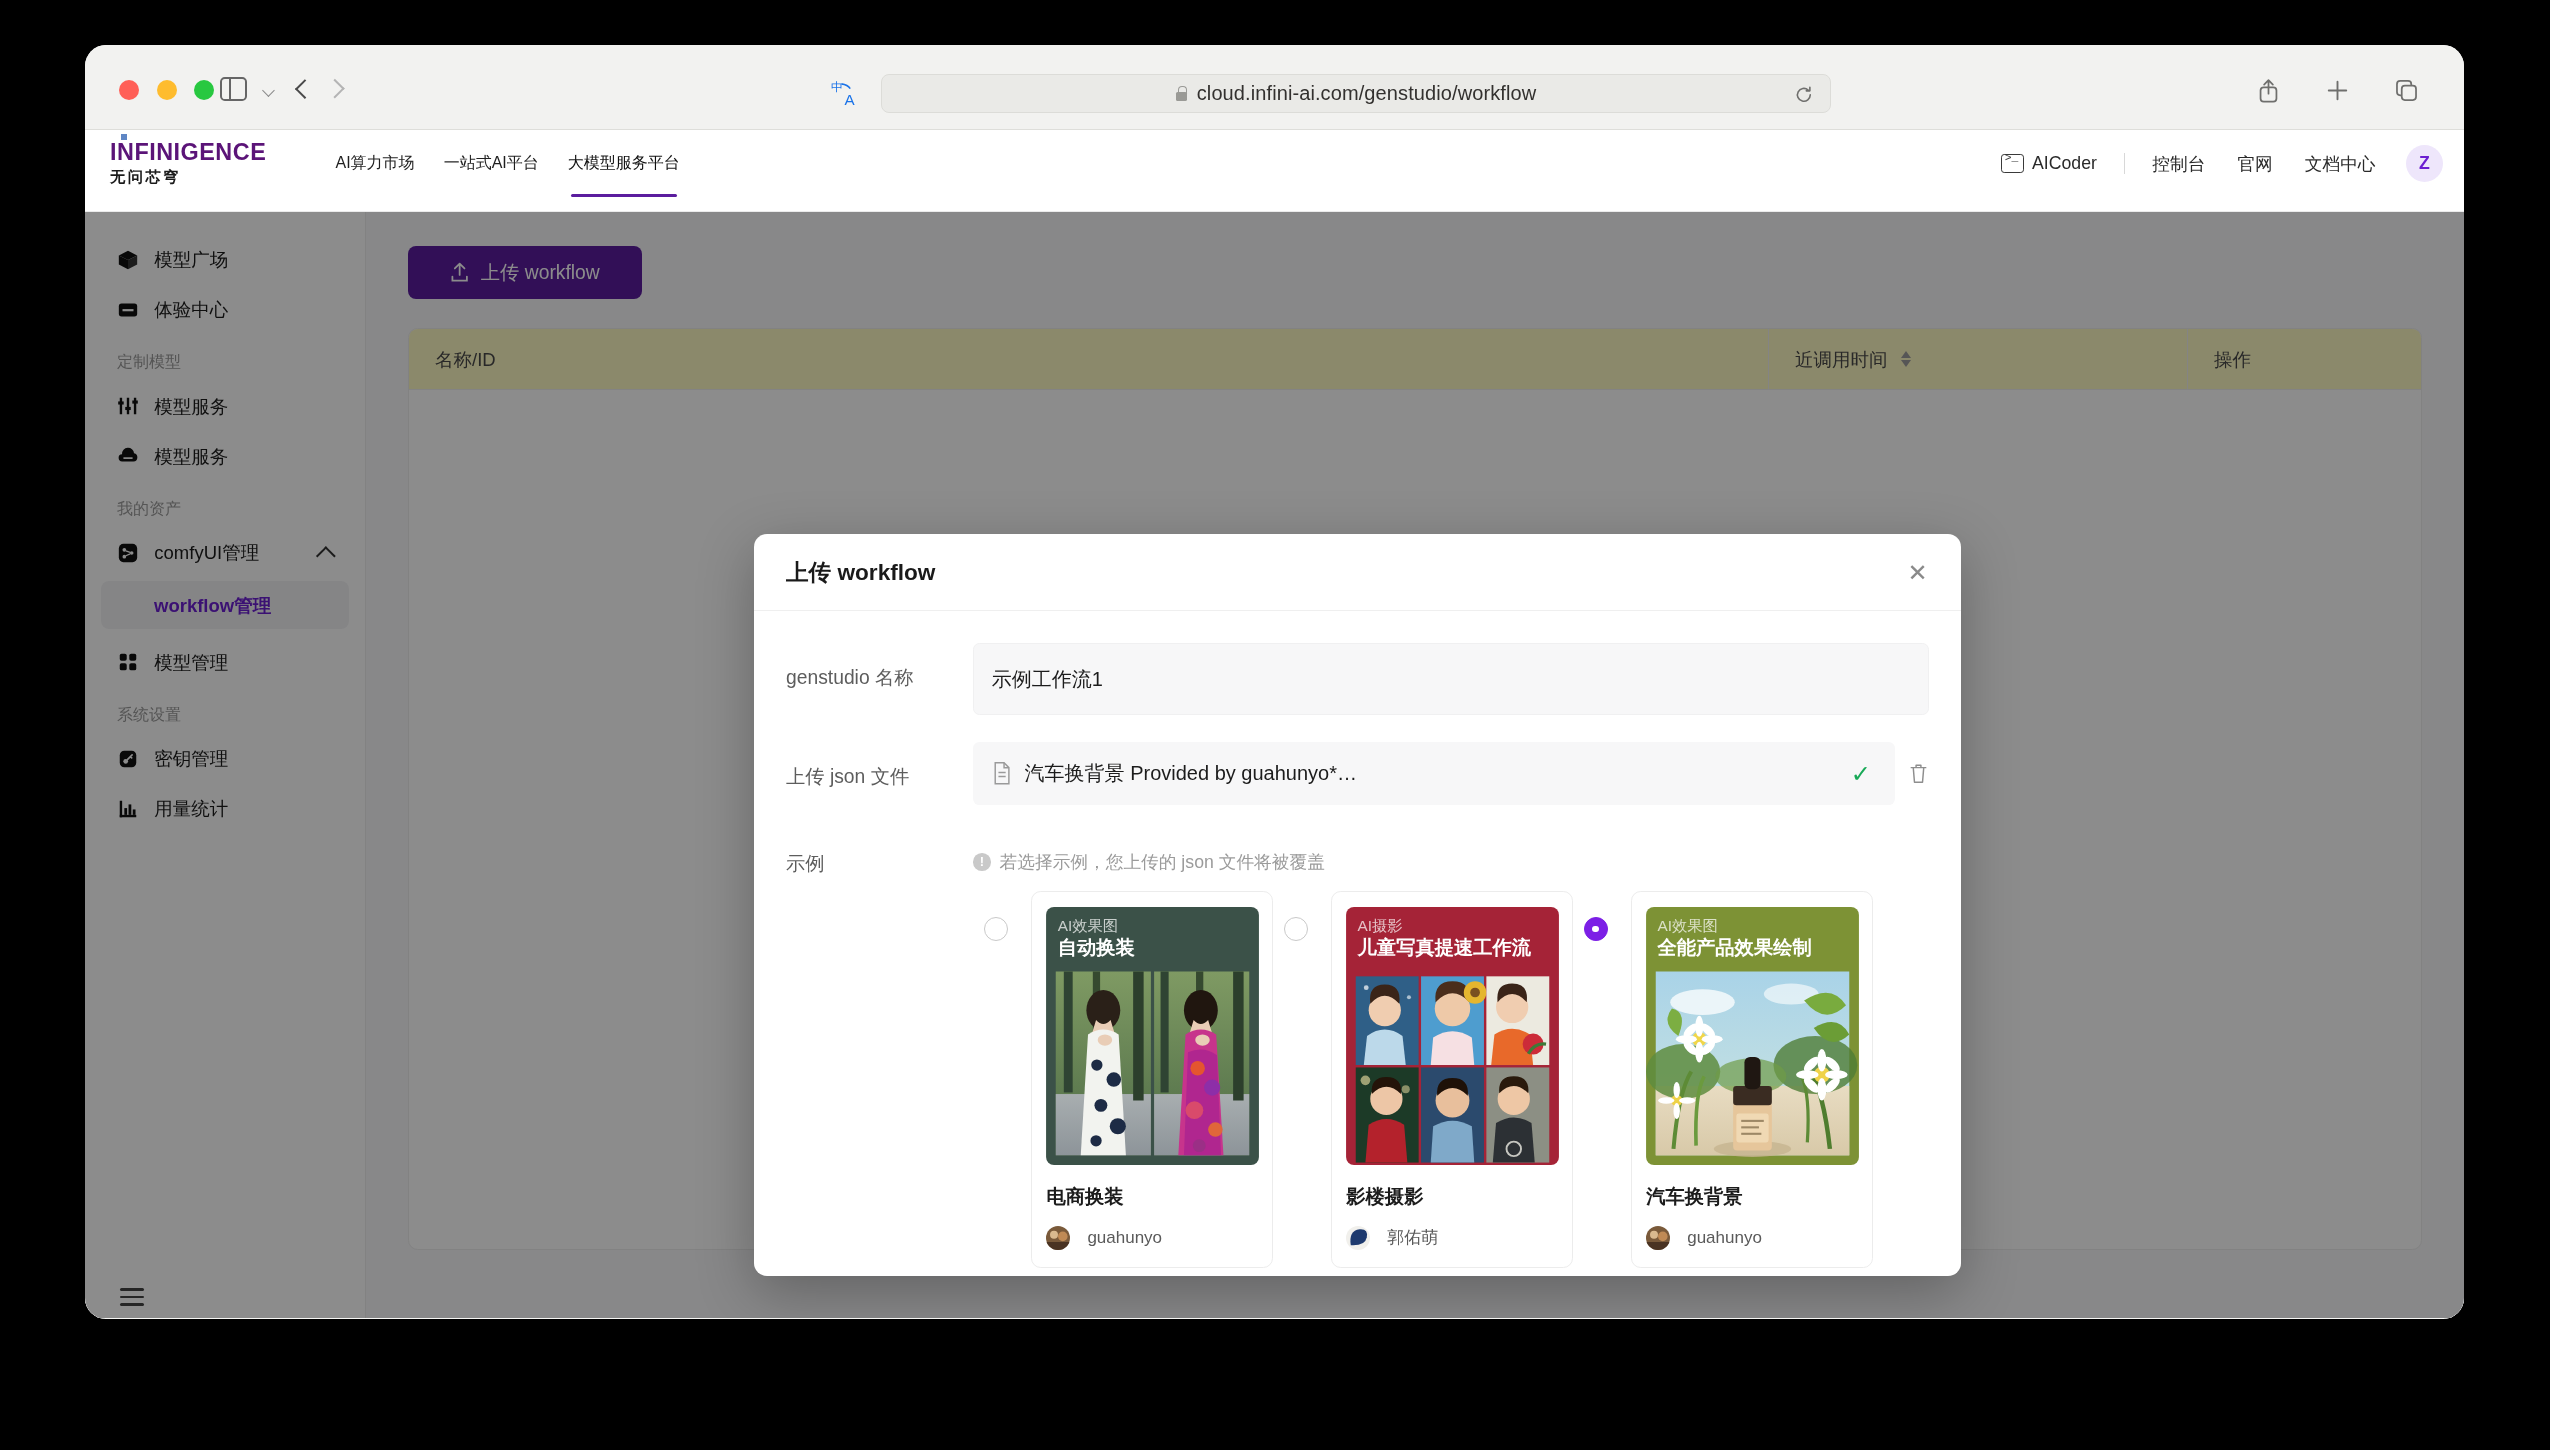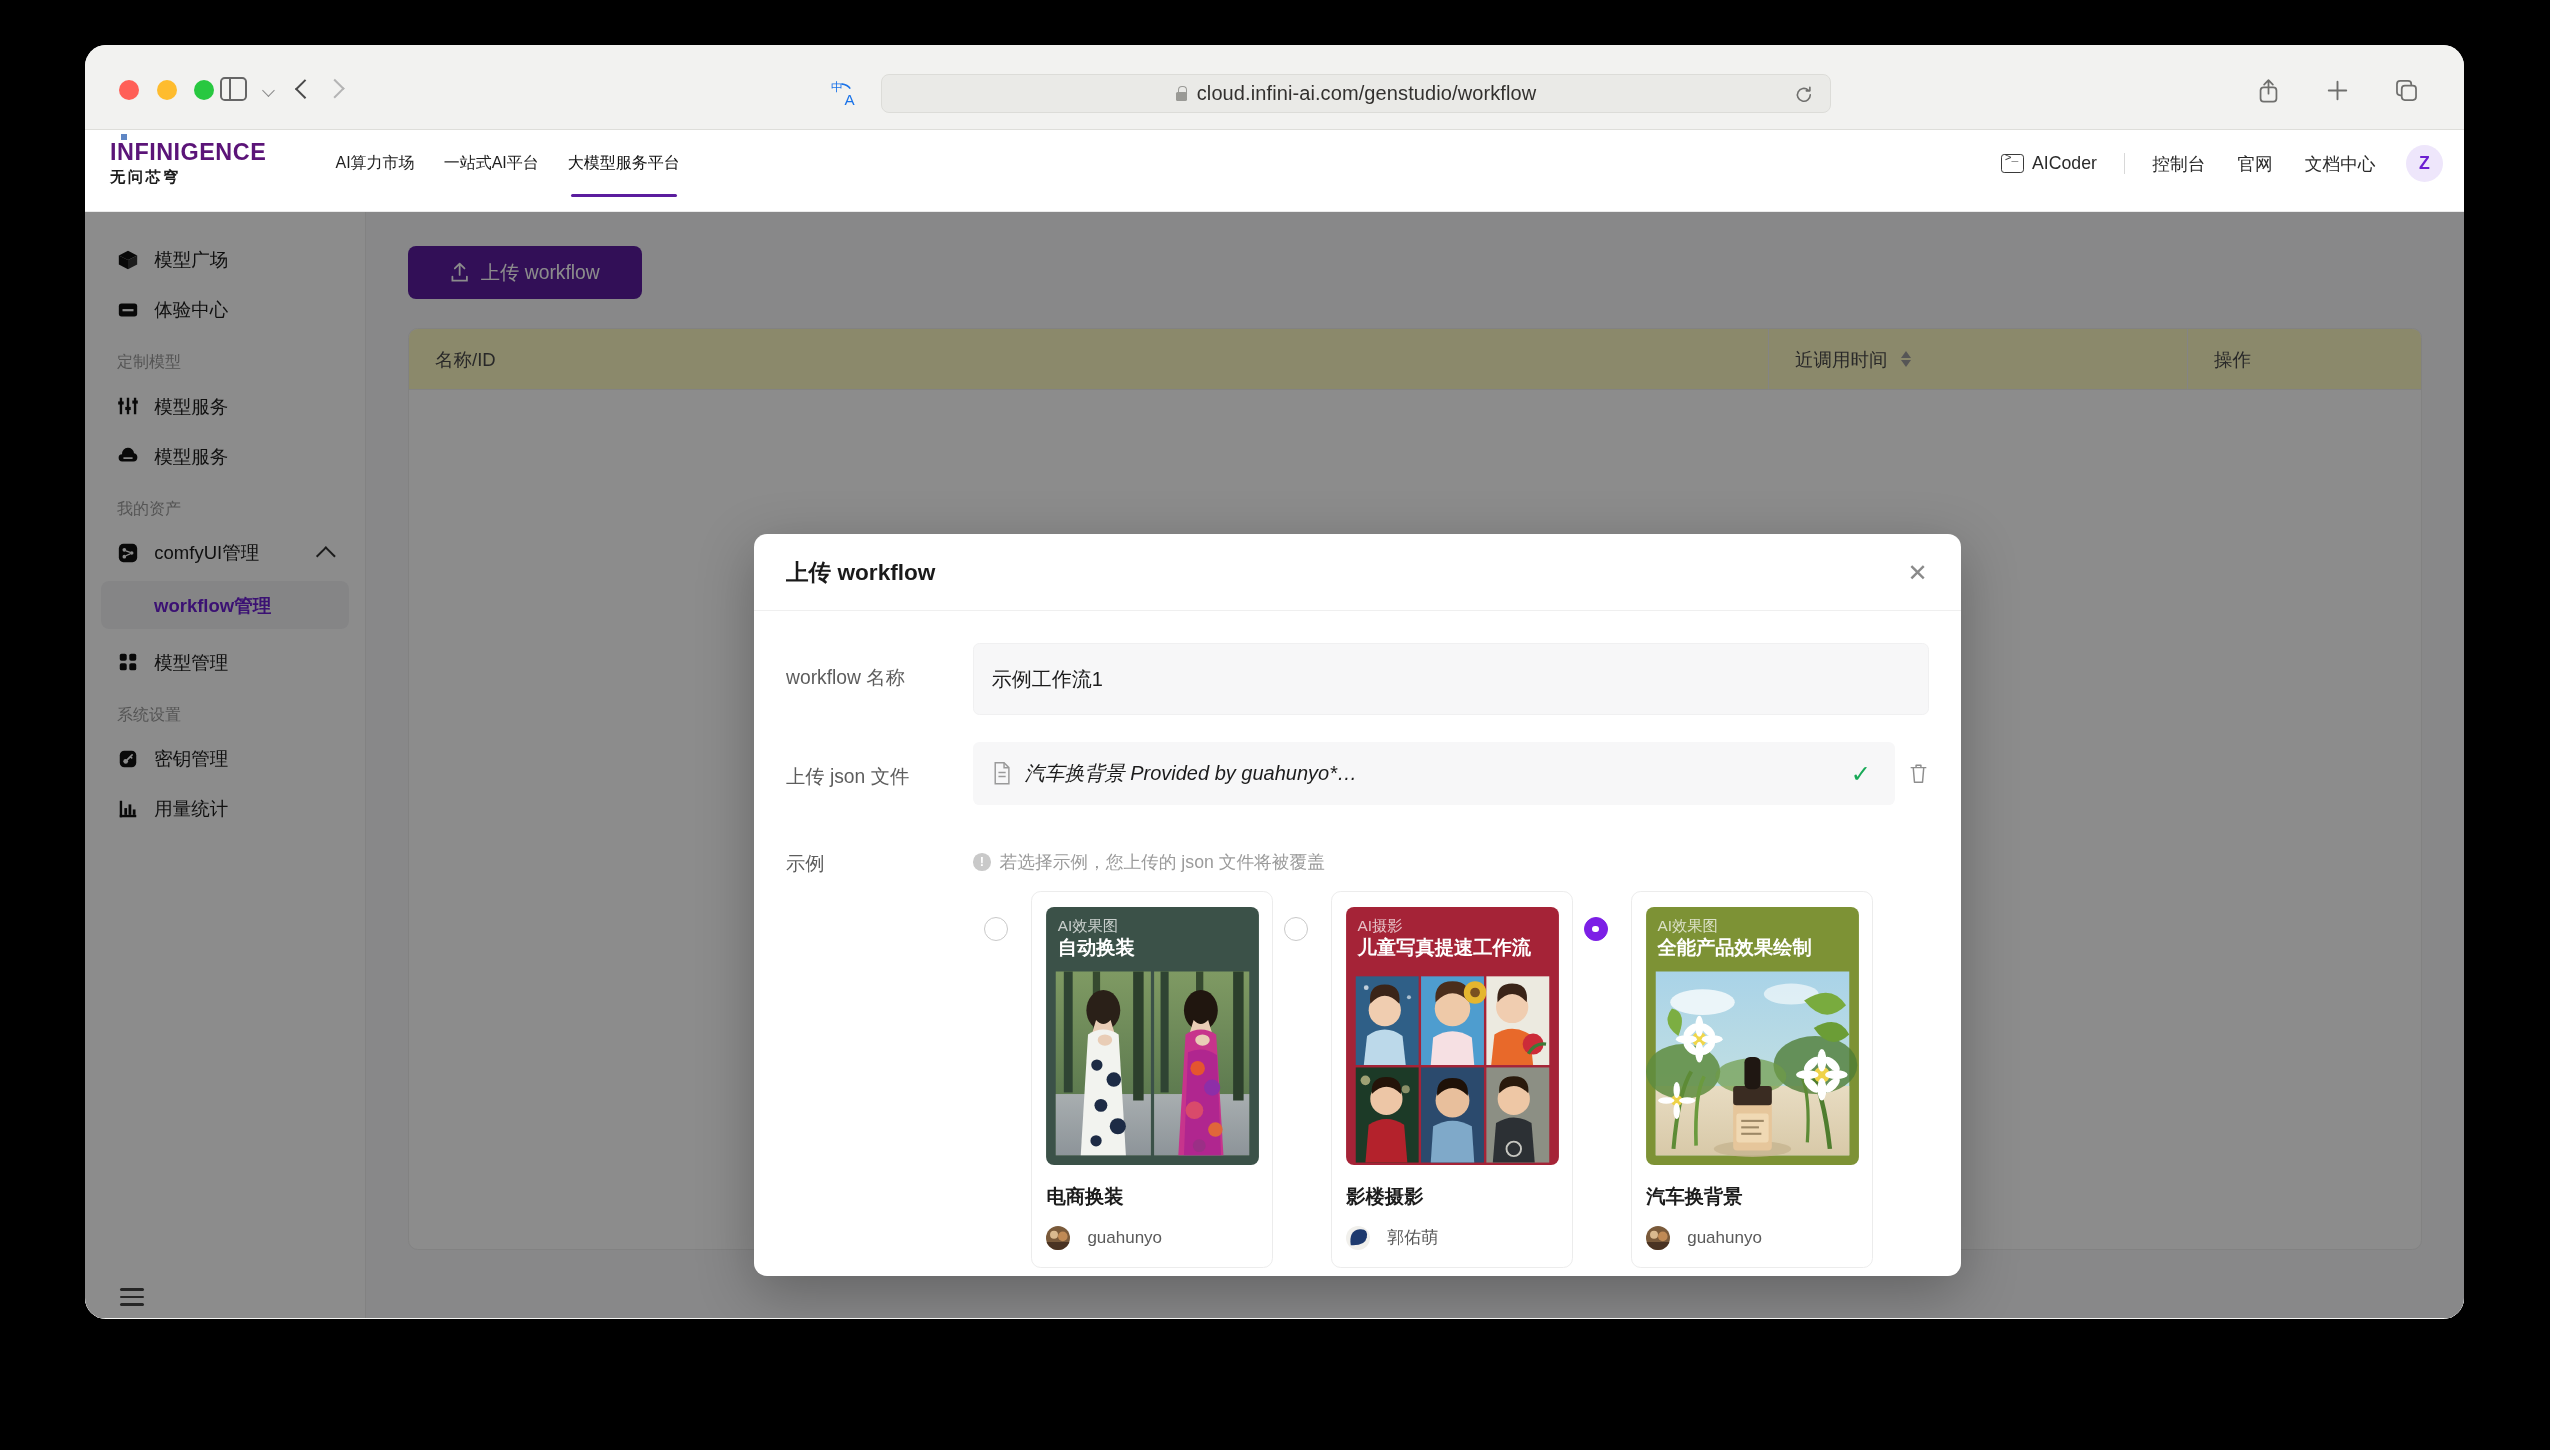--- a/index.html
+++ b/index.html
@@ -247,21 +247,21 @@
   .fctl { flex: 1; }
 
   .input {
     height: 72px; background: #f7f7f8; border: 0.8px solid #f0f0f1;
     border-radius: 6.4px; display: flex; align-items: center;
     padding: 0 17.7px; font-size: 20px; color: #1c1c1c;
   }
   .filerow { display: flex; align-items: center; gap: 13px; }
   .filebox {
     flex: 1; height: 63px; background: #f7f7f8; border-radius: 6.4px;
-    display: flex; align-items: center; padding: 0 19.3px; gap: 13px; font-style: italic;
+    display: flex; align-items: center; padding: 0 19.3px; gap: 13px;
   }
   .file-ic { width: 19.3px; height: 22.6px; flex: 0 0 19.3px; }
   .filename { font-size: 20px; color: #1c1c1c; flex: 1; white-space: nowrap; overflow: hidden; }
   .check { color: #18a957; font-size: 24px; font-weight: 700; margin-right: 4.8px; }
   .trash { width: 21px; height: 22.6px; cursor: pointer; }
 
   .hint { display: flex; align-items: center; gap: 8.9px; font-size: 17.7px; color: #9b9b9b; padding-top: 19.3px; }
   .hint .ib {
     width: 17.7px; height: 17.7px; border-radius: 50%; background: #c9c9c9;
     color: #fff; font-size: 13px; font-weight: 700; line-height: 17.7px; text-align: center;
@@ -535,21 +535,21 @@
 
         <div class="modal">
           <div class="modal-head">
             <div class="modal-title">上传 workflow</div>
             <div class="modal-close">✕</div>
           </div>
 
           <div class="modal-body">
 
             <div class="frow">
-              <div class="flabel">workflow 名称</div>
+              <div class="flabel">genstudio 名称</div>
               <div class="fctl">
                 <div class="input" placeholder="请输入 workflow 名称">示例工作流1</div>
               </div>
             </div>
 
             <div class="frow">
               <div class="flabel">上传 json 文件</div>
               <div class="fctl">
                 <div class="filerow">
                   <div class="filebox">

